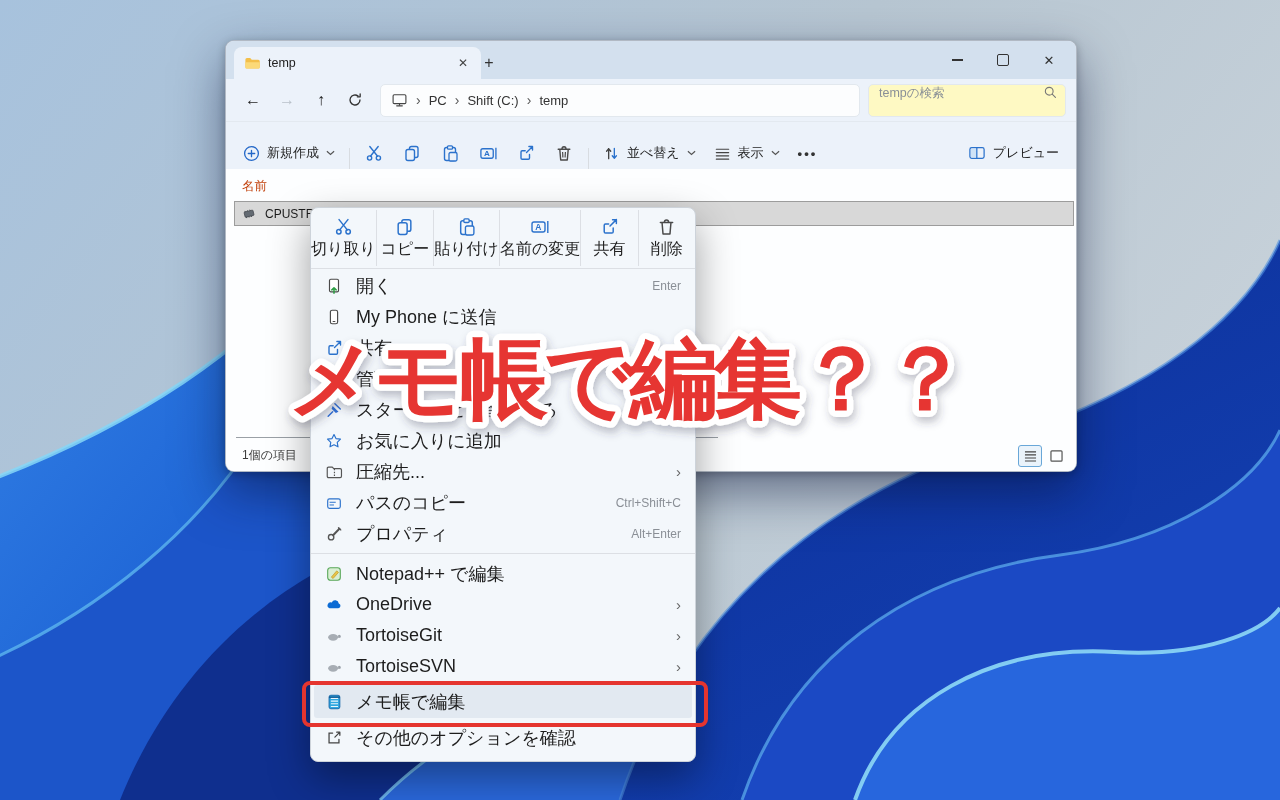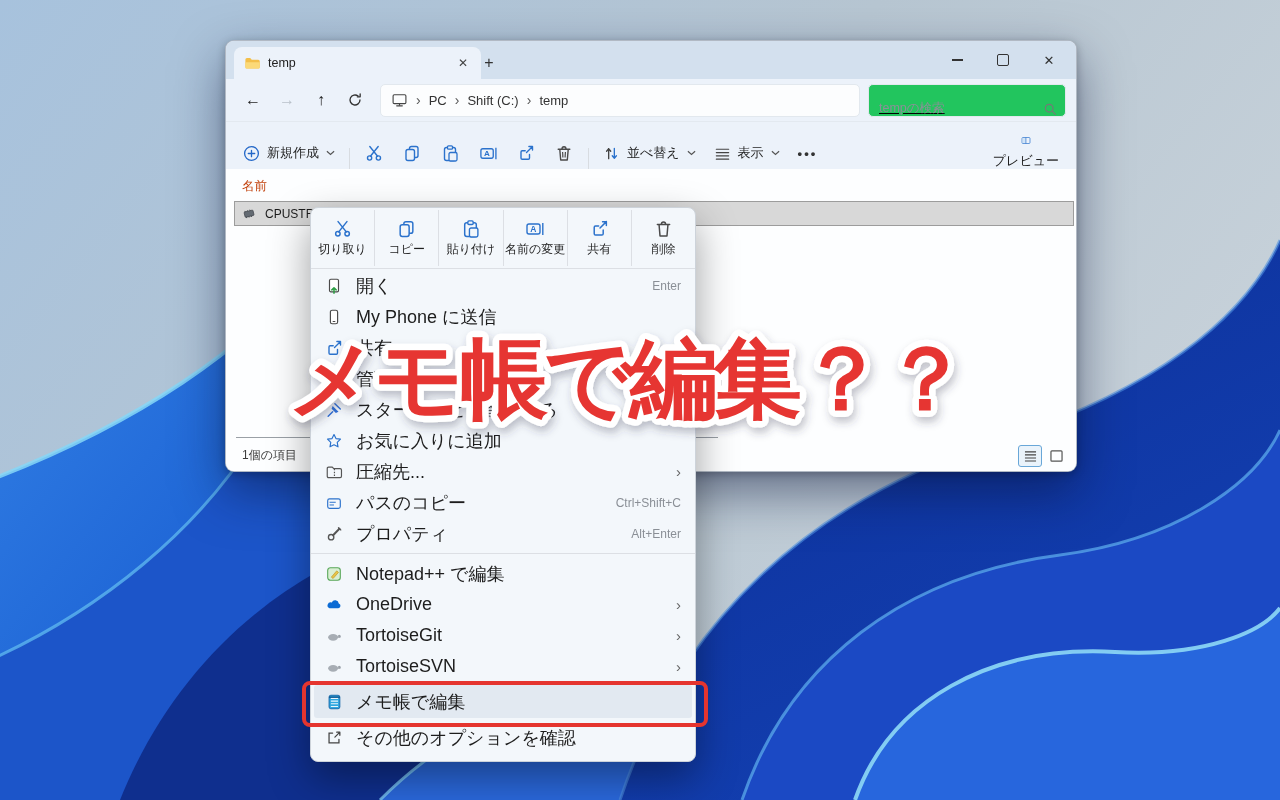--- a/index.html
+++ b/index.html
@@ -27,33 +27,33 @@
   .glyph-max{width:10px;height:10px;border:1.4px solid #333;border-radius:2px;}
   .glyph-close{font-size:13px;color:#333;}
 
   #addr-row{left:0;top:38px;right:0;height:42px;display:flex;align-items:center;padding:0 10px;}
   .navbtn{width:34px;height:32px;display:flex;align-items:center;justify-content:center;
     font-size:16px;color:#222;}
   .navbtn.disabled{color:#b9c1c9;}
   #breadcrumb{flex:1;height:31px;background:#fcfdfe;border:1px solid #e2e8ee;border-radius:5px;
     margin:0 8px;display:flex;align-items:center;padding:0 10px;gap:8px;font-size:13px;color:#333;}
   .crumb-sep{color:#555;font-size:14px;}
-  #searchbox{width:180px;height:31px;background:#22c55e;border:1px solid #e2e8ee;border-radius:5px;
-    display:flex;align-items:flex-end;padding:0 8px;text-decoration:underline;}
+  #searchbox{width:180px;height:31px;background:#fef9c3;border:1px solid #e2e8ee;border-radius:5px;
+    display:flex;align-items:flex-start;padding:0 8px;}
   #searchbox input{border:none;outline:none;background:transparent;flex:1;font-size:12.5px;
     color:#333;font-family:inherit;min-width:0;}
   #searchbox input::placeholder{color:#8a9097;}
 
   #toolbar{left:0;top:80px;right:0;height:48px;display:flex;align-items:flex-end;padding:0 8px;
     border-top:1px solid #e3e9f0;border-bottom:1px solid #e0e5ea;}
   .tbtn{display:flex;align-items:center;gap:7px;padding:0 9px;height:34px;border-radius:5px;
     font-size:13px;color:#1f1f1f;}
   .tbtn-icon{width:38px;justify-content:center;padding:0;}
   .tsep{width:1px;height:22px;background:#d8dce1;margin:0 5px;}
-  #preview-btn{margin-left:auto;flex-direction:column;}
+  #preview-btn{margin-left:auto;}
   .dots{font-weight:bold;letter-spacing:2px;color:#333;font-size:13px;}
 
   #content{left:0;top:128px;right:0;bottom:0;background:#fdfeff;border-radius:0 0 8px 8px;}
   #col-name{left:16px;top:9px;font-size:12.5px;color:#c2410c;}
   #file-row{left:8px;top:32px;right:2px;height:23px;background:#d8d8d8;border:1px solid #9c9c9c;
     display:flex;align-items:center;gap:8px;padding:0 6px;}
   #file-row .fname{font-size:12px;color:#1c1c1c;}
   #status-divider{left:10px;top:268px;width:482px;height:1px;background:#9aa0a6;}
   #statusbar{left:0;right:0;bottom:0;height:26px;}
   #item-count{left:16px;bottom:7px;font-size:12px;color:#3c3c3c;}
@@ -61,21 +61,21 @@
     border-radius:3px;border:1px solid transparent;}
   #view-details{right:34px;bottom:4px;border-color:#69a7d8;background:#eaf3fb;}
   #view-large{right:8px;bottom:4px;}
 
   
   #ctxmenu{left:310px;top:207px;width:384px;height:553px;z-index:20;background:#f3f7fb;
     border:1px solid #cdd3da;border-radius:8px;box-shadow:0 16px 40px rgba(0,0,0,.38);}
   #quickrow{left:0;top:2px;right:0;height:56px;display:flex;}
   .qa{flex:1;display:flex;flex-direction:column;align-items:center;justify-content:center;gap:3px;}
   .qa:not(:last-child){border-right:1px solid #dcdfe4;}
-  .qa .qlabel{font-size:12px;color:#1f1f1f;white-space:nowrap;}
+  .qa .qlabel{font-size:16px;color:#1f1f1f;white-space:nowrap;}
   #menu-div-top{left:0;top:60px;right:0;height:1px;background:#dcdfe4;}
   #menu-items{left:0;top:62px;right:0;}
   .mi{height:31px;display:flex;align-items:center;gap:13px;padding:0 14px;}
   .mi .mlabel{font-size:18px;color:#1d1d1d;white-space:nowrap;}
   .mi .mshortcut{margin-left:auto;font-size:12px;color:#8a8f96;}
   .mi .msub{margin-left:auto;font-size:15px;color:#666;}
   .mi.highlight{background:#e2e9f1;border-radius:3px;margin:0 3px;padding:0 11px;}
   .mi-divider{height:1px;background:#dcdfe4;margin:4px 0;}
   .micon{width:18px;display:flex;justify-content:center;}
 

